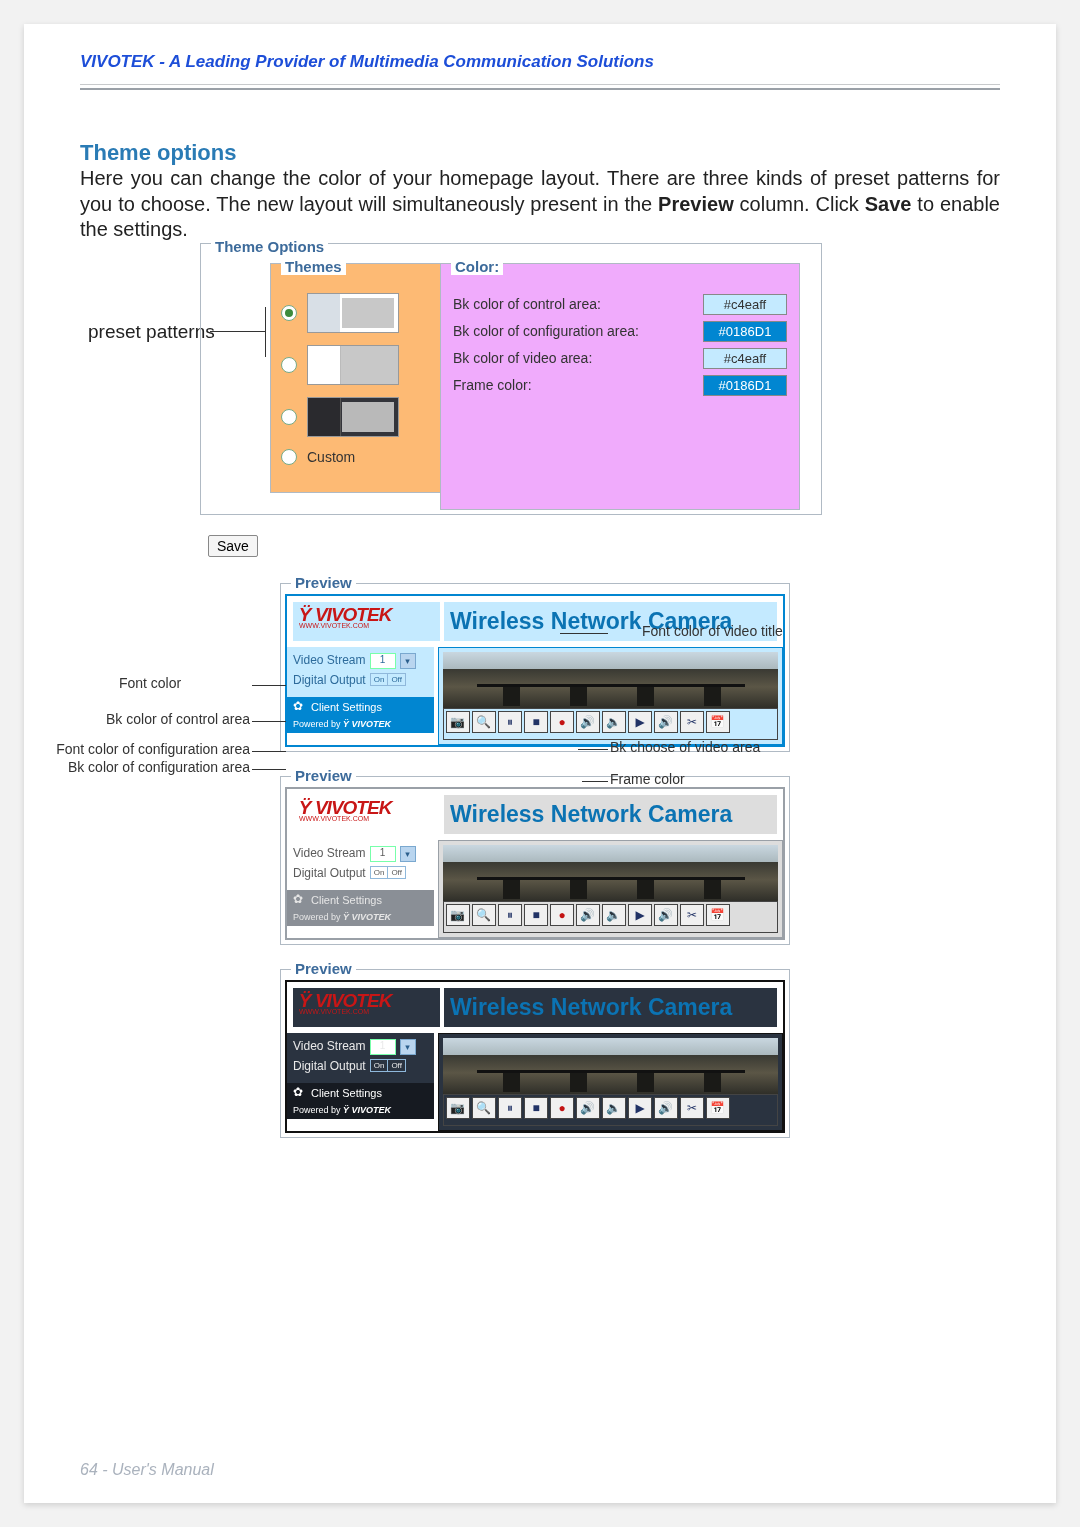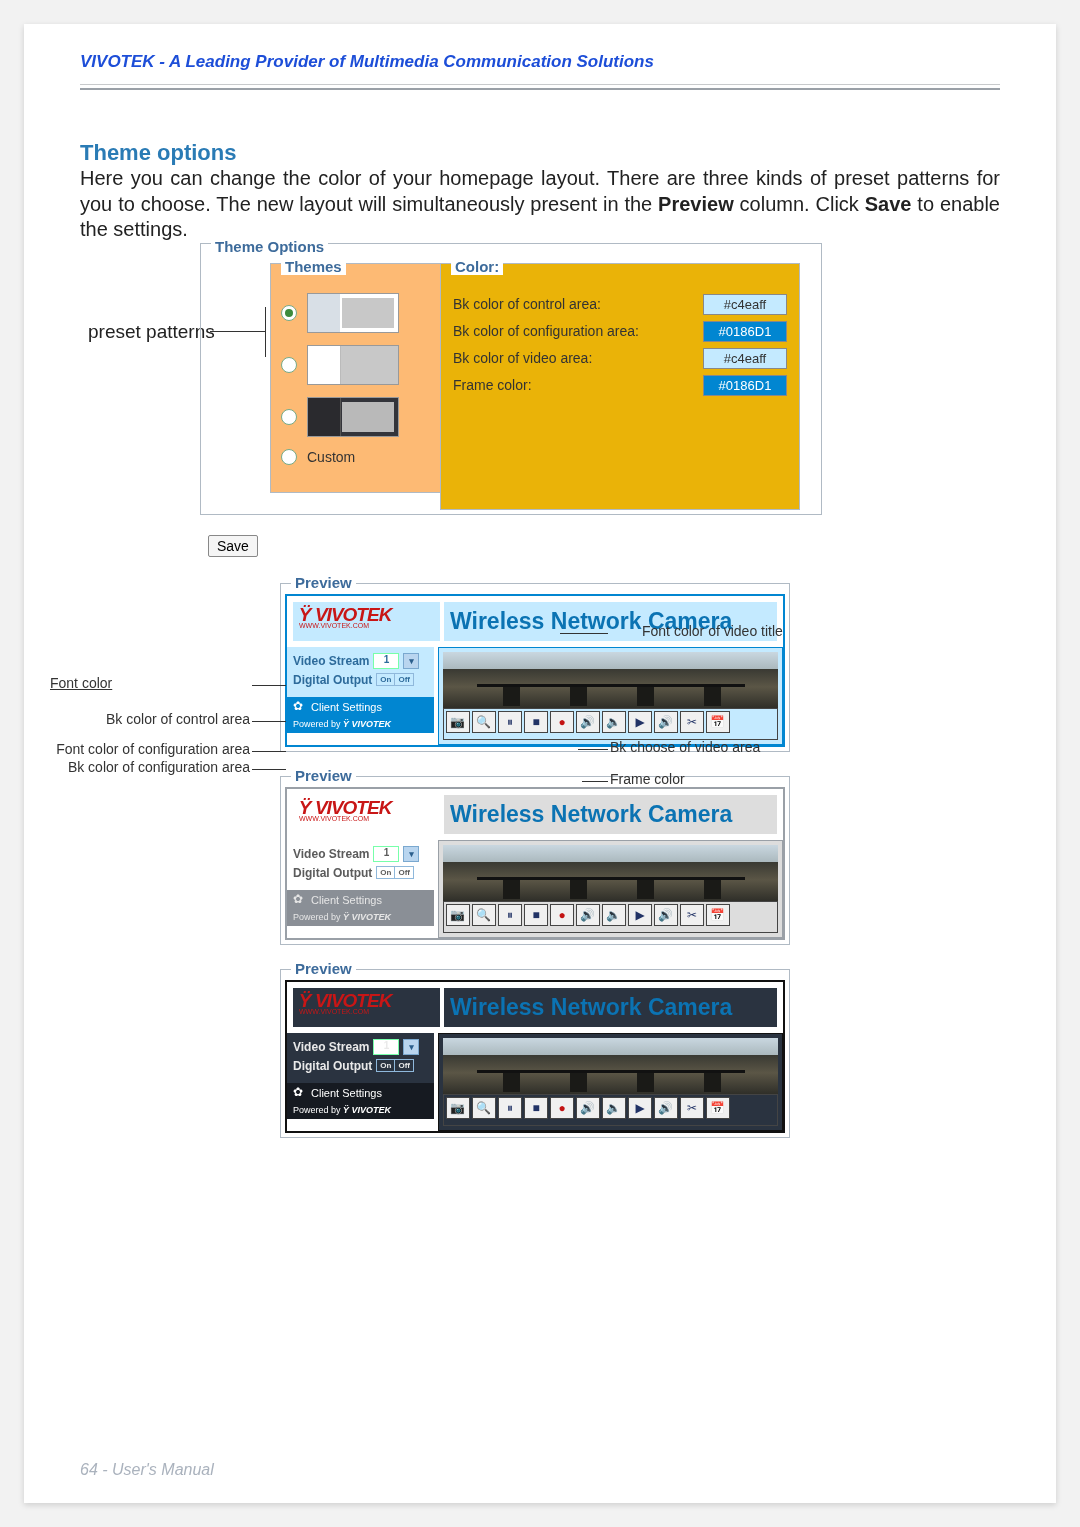--- a/index.html
+++ b/index.html
@@ -118,21 +118,21 @@
   .theme-thumb.c::after { content:""; position:absolute; left:34px; top:4px; width:52px; height:30px; background:#b9b9b9; }
 
   .custom-label { font-size:14px; color:#333; }
 
   .color-box {
     position: absolute;
     left: 360px;
     top: 20px;
     width: 358px;
     height: 245px;
-    background:#eab308;
+    background:#f0abfc;
   }
   .color-row { display:flex; justify-content:space-between; align-items:center; padding:3px 12px; font-size:14px; color:#333; }
   .color-swatch {
     min-width:70px; padding:2px 6px; font-size:13px; border:1px solid #888;
     text-align:center;
   }
 
   .save-btn {
     position:absolute; left:128px; top: 292px;
     border:1px solid #888; background:#f5f5f5; font-size:14px; padding:2px 8px;
@@ -155,21 +155,21 @@
   }
   .logo {
     font-weight:900; font-style:italic; font-size:19px;
     letter-spacing:-1px;
     display:inline-block; line-height:0.9;
   }
   .logo-sub { font-size:7px; letter-spacing:0; display:block; font-style:normal; font-weight:normal; }
 
   .preview-under { display:flex; gap:4px; }
   .control-col { width:135px; padding:6px; font-size:12px; }
-  .ctl-row { margin-bottom:4px; display:flex; align-items:center; gap:4px;font-weight:bold;}
+  .ctl-row { margin-bottom:4px; display:flex; align-items:flex-start; gap:4px;}
   .sel { border:1px solid #7fa; width:24px; height:14px; background:#fff; font-size:10px; text-align:center;}
   .chevron { width:14px; height:14px; background:#b9d5ef; border:1px solid #7aa8cf; color:#2b5e8c; font-size:9px; display:flex; align-items:center; justify-content:center;}
   .onoff { display:inline-flex; border:1px solid #8fb8db; font-size:8px;}
   .onoff span { padding:1px 3px; }
   .client-settings-bar { padding:4px 6px; font-size:11px; color:#fff; display:flex; align-items:center; gap:6px; }
   .gear-icon { width:12px; height:12px; position:relative; display:inline-block;}
   .gear-icon::before{content:"✿"; font-size:12px; position:absolute; left:0; top:-2px;}
   .powered { font-size:9px; padding:2px 0 4px 6px; color:#fff;}
 
   .video-col { flex:1; border:1px solid #666; position:relative; background:#6c7a6b; min-height:96px; }
@@ -433,21 +433,21 @@
                   </div>
                 </div>
               </div>
             </div>
           </div>
         </div>
 
       <div class="annot" style="left:562px; top:40px;">Font color of video title</div>
       <div class="ann-line" style="left:480px; top:50px; width:48px;"></div>
 
-      <div class="annot" style="left:-30px; top:92px; text-align:left; width:200px;text-decoration:underline;">Font color</div>
+      <div class="annot" style="left:-30px; top:92px; text-align:center; width:200px;">Font color</div>
       <div class="ann-line" style="left:172px; top:102px; width:34px;"></div>
 
       <div class="annot" style="left:-60px; top:128px; text-align:right; width:230px;">Bk color of control area</div>
       <div class="ann-line" style="left:172px; top:138px; width:34px;"></div>
 
       <div class="annot" style="left:-70px; top:158px; text-align:right; width:240px;">Font color of configuration area</div>
       <div class="annot" style="left:-70px; top:176px; text-align:right; width:240px;">Bk color of configuration area</div>
       <div class="ann-line" style="left:172px; top:168px; width:34px;"></div>
       <div class="ann-line" style="left:172px; top:186px; width:34px;"></div>
 

